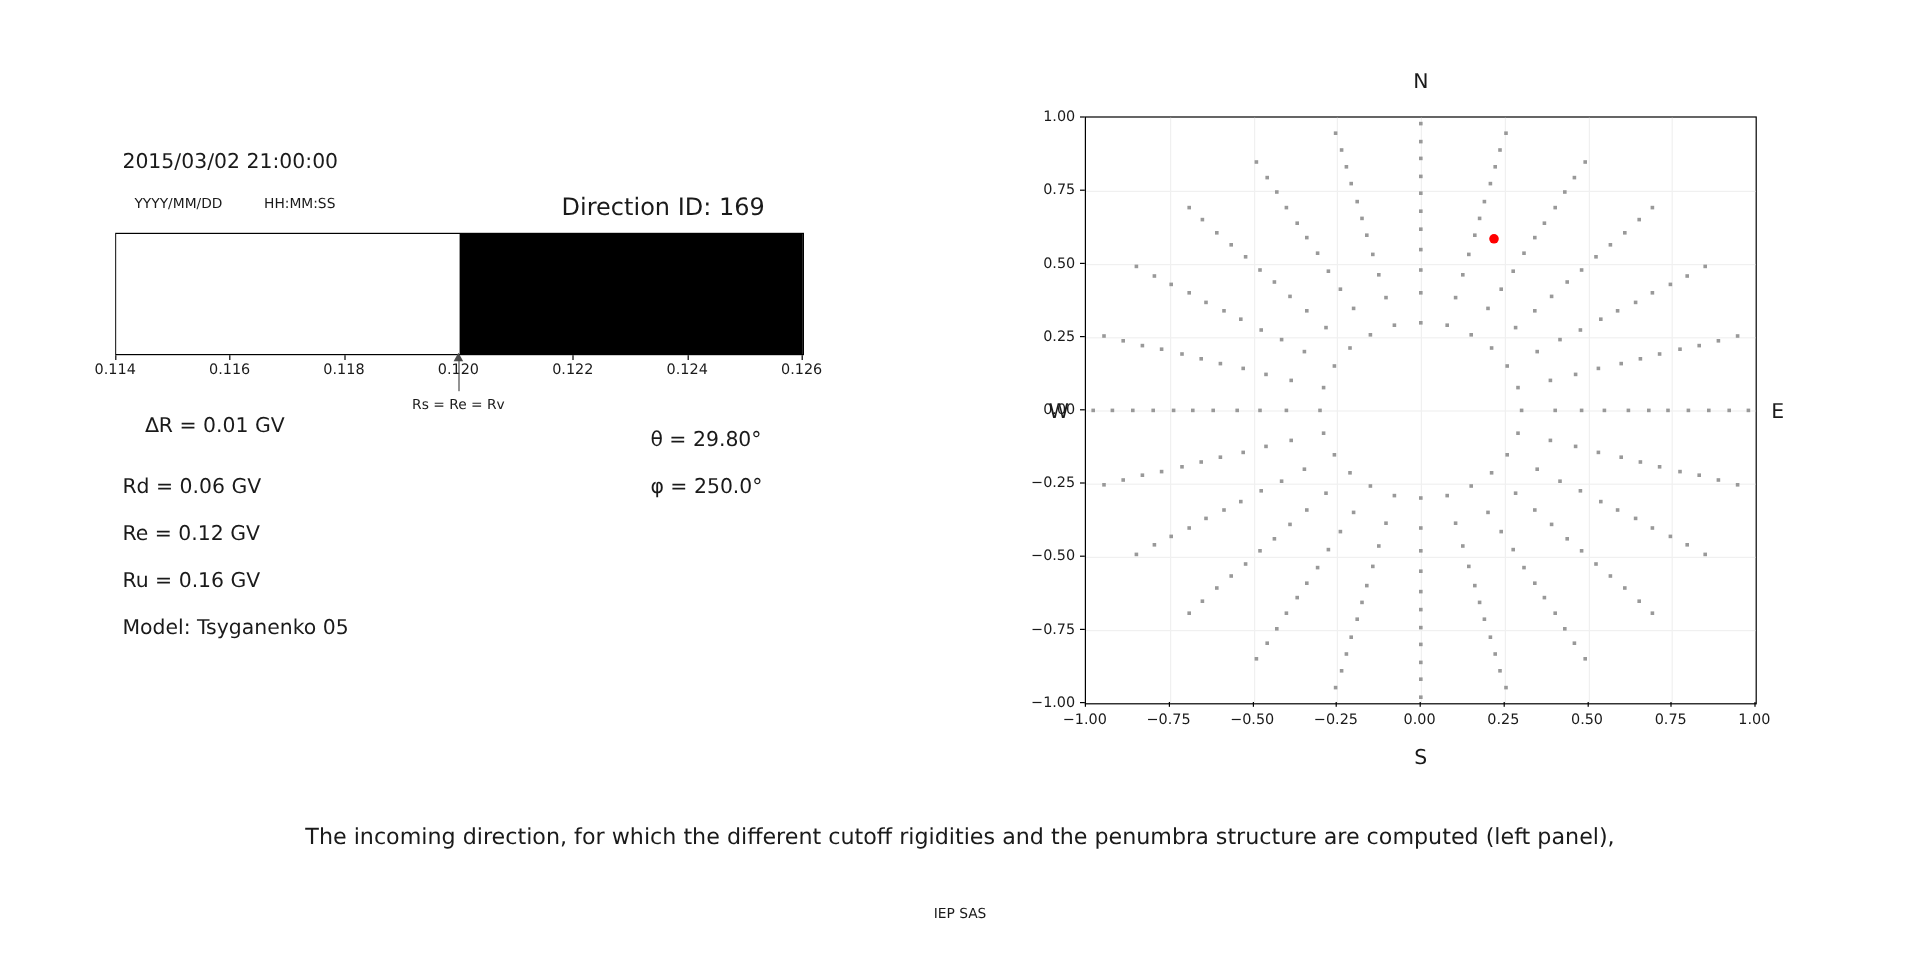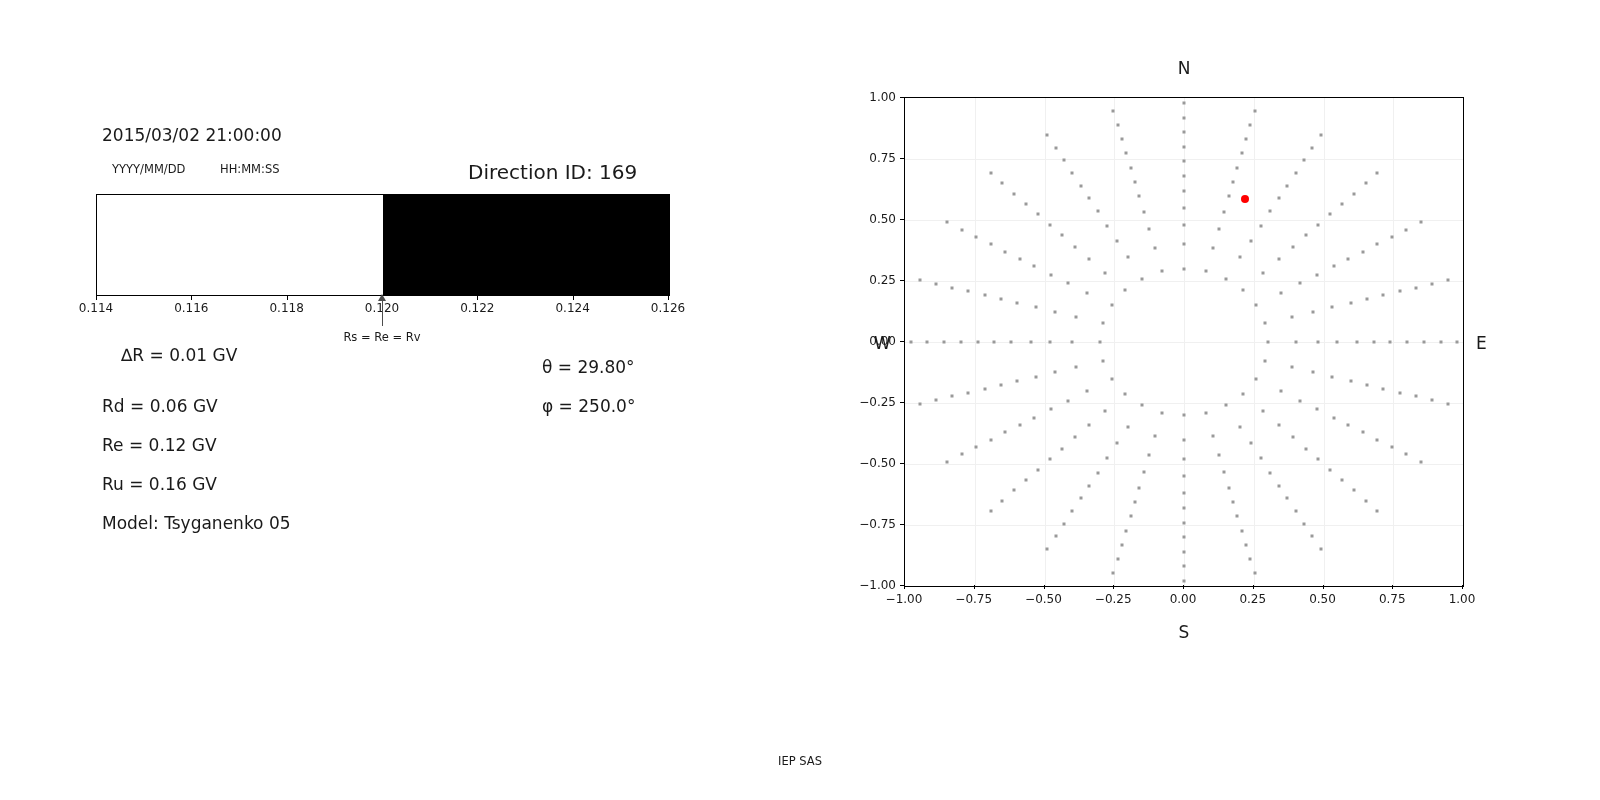--- a/index.html
+++ b/index.html
@@ -599,14 +599,15 @@
     <div class="sky-ytick-label" style="left: 46px; width: 50px; top: 280px;">0.25</div>
     <div class="sky-tick-mark-y" style="left: 100px; top: 219px;"></div>
     <div class="sky-ytick-label" style="left: 46px; width: 50px; top: 219px;">0.50</div>
     <div class="sky-tick-mark-y" style="left: 100px; top: 158px;"></div>
     <div class="sky-ytick-label" style="left: 46px; width: 50px; top: 158px;">0.75</div>
     <div class="sky-tick-mark-y" style="left: 100px; top: 97px;"></div>
     <div class="sky-ytick-label" style="left: 46px; width: 50px; top: 97px;">1.00</div>
   </div>
 
 <div id="caption">
+  <div>The incoming direction, for which the different cutoff rigidities and the penumbra structure are computed (left panel),</div>
 </div>
 <div id="credit">IEP SAS</div>
 
 </body></html>

